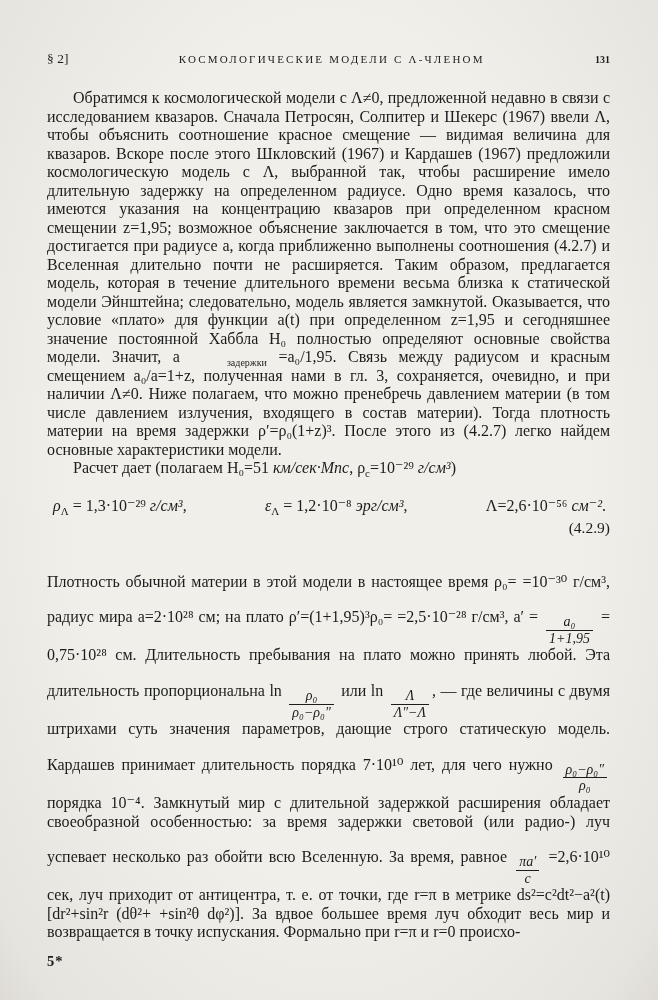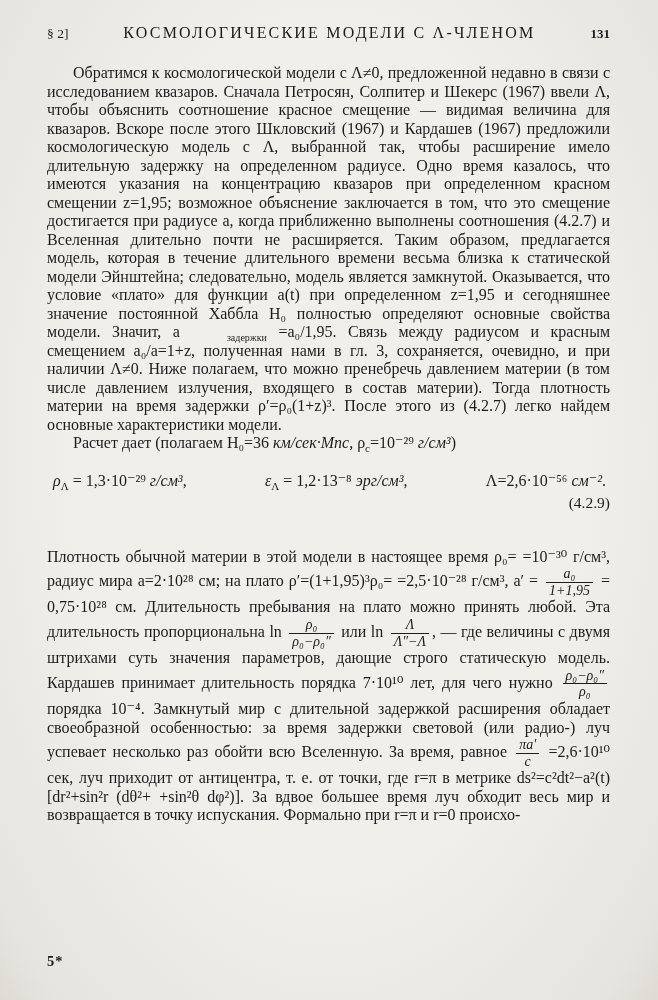--- a/index.html
+++ b/index.html
@@ -19,22 +19,22 @@
     overflow: hidden;
   }
   .running-head {
     display: flex;
     justify-content: space-between;
     align-items: baseline;
     margin-bottom: 22px;
     font-size: 13px;
   }
   .running-head .section { font-size: 13.5px; }
-  .running-head .title { letter-spacing: 2.2px; font-size: 16px; font-weight: normal; }
-  .running-head .pagenum { font-weight: bold; font-size: 13px; }
+  .running-head .title { letter-spacing: 2.2px; font-size: 11px; font-weight: normal; }
+  .running-head .pagenum { font-weight: bold; font-size: 10px; margin-top: 30px; }
   p {
     margin: 0;
     text-align: justify;
     font-size: 16px;
     line-height: 18.5px;
   }
   p.indent { text-indent: 26px; }
   sub.word-sub { font-size: 10px; line-height: 0; margin-left: 47px; }
   sub.sym-sub { font-size: 11px; line-height: 0; }
   .var { font-style: italic; }
@@ -54,21 +54,21 @@
   }
   .frac {
     display: inline-block;
     vertical-align: middle;
     text-align: center;
     font-size: 14px;
     line-height: 1.12;
     margin: 0 3px;
     font-style: italic;
   }
-  .frac .num { display: block; border-bottom: 1px solid #1c1c1c; padding: 0 3px; }
+  .frac .num { display: block; border-bottom: 1px solid #1c1c1c; padding: 0 3px; margin-top: 23px; }
   .frac .den { display: block; padding: 0 3px; }
   .sig {
     position: absolute;
     left: 47px;
     bottom: 30px;
     font-weight: bold;
     font-size: 14.5px;
     letter-spacing: 1px;
   }
 </style>
@@ -80,25 +80,25 @@
   <header class="running-head">
     <span class="section">§ 2]</span>
     <span class="title">КОСМОЛОГИЧЕСКИЕ МОДЕЛИ С Λ-ЧЛЕНОМ</span>
     <span class="pagenum">131</span>
   </header>
 
   <main>
 
     <p class="indent"><span>Обратимся к космологической модели с Λ≠0, предложенной недавно в связи с исследованием квазаров. Сначала Петросян, Солпитер и Шекерс (1967) ввели Λ, чтобы объяснить соотношение красное смещение — видимая величина для квазаров. Вскоре после этого Шкловский (1967) и Кардашев (1967) предложили космологическую модель с Λ, выбранной так, чтобы расширение имело длительную задержку на определенном радиусе. Одно время казалось, что имеются указания на концентрацию квазаров при определенном красном смещении z=1,95; возможное объяснение заключается в том, что это смещение достигается при радиусе a, когда приближенно выполнены соотношения (4.2.7) и Вселенная длительно почти не расширяется. Таким образом, предлагается модель, которая в течение длительного времени весьма близка к статической модели Эйнштейна; следовательно, модель является замкнутой. Оказывается, что условие «плато» для функции a(t) при определенном z=1,95 и сегодняшнее значение постоянной Хаббла H₀ полностью определяют основные свойства модели. Значит, a</span><sub class="word-sub">задержки</sub><span> =a₀/1,95. Связь между радиусом и красным смещением a₀/a=1+z, полученная нами в гл. 3, сохраняется, очевидно, и при наличии Λ≠0. Ниже полагаем, что можно пренебречь давлением материи (в том числе давлением излучения, входящего в состав материи). Тогда плотность материи на время задержки ρ′=ρ₀(1+z)³. После этого из (4.2.7) легко найдем основные характеристики модели.</span></p>
 
-    <p class="indent"><span>Расчет дает (полагаем H₀=36 </span><span class="eq-units">км/сек·Мпс</span><span>, ρ</span><sub class="sym-sub">c</sub><span>=10⁻²⁹ </span><span class="eq-units">г/см³</span><span>)</span></p>
+    <p class="indent"><span>Расчет дает (полагаем H₀=51 </span><span class="eq-units">км/сек·Мпс</span><span>, ρ</span><sub class="sym-sub">c</sub><span>=10⁻²⁹ </span><span class="eq-units">г/см³</span><span>)</span></p>
 
     <div class="eq-block">
       <span class="eq-term"><span class="var">ρ</span><sub class="sym-sub">Λ</sub><span> = 1,3·10⁻²⁹ </span><span class="eq-units">г/см³</span><span>,</span></span>
-      <span class="eq-term"><span class="var">ε</span><sub class="sym-sub">Λ</sub><span> = 1,2·13⁻⁸ </span><span class="eq-units">эрг/см³</span><span>,</span></span>
+      <span class="eq-term"><span class="var">ε</span><sub class="sym-sub">Λ</sub><span> = 1,2·10⁻⁸ </span><span class="eq-units">эрг/см³</span><span>,</span></span>
       <span class="eq-term"><span>Λ=2,6·10⁻⁵⁶ </span><span class="eq-units">см⁻²</span><span>.</span></span>
     </div>
     <div class="eq-number">(4.2.9)</div>
 
     <p><span>Плотность обычной материи в этой модели в настоящее время ρ₀= =10⁻³⁰ г/см³, радиус мира a=2·10²⁸ см; на плато ρ′=(1+1,95)³ρ₀= =2,5·10⁻²⁸ г/см³, a′ = </span><span class="frac"><span class="num">a₀</span><span class="den">1+1,95</span></span><span> = 0,75·10²⁸ см. Длительность пребывания на плато можно принять любой. Эта длительность пропорциональна ln </span><span class="frac"><span class="num">ρ₀</span><span class="den">ρ₀−ρ₀″</span></span><span> или ln </span><span class="frac"><span class="num">Λ</span><span class="den">Λ″−Λ</span></span><span>, — где величины с двумя штрихами суть значения параметров, дающие строго статическую модель. Кардашев принимает длительность порядка 7·10¹⁰ лет, для чего нужно </span><span class="frac"><span class="num">ρ₀−ρ₀″</span><span class="den">ρ₀</span></span><span> порядка 10⁻⁴. Замкнутый мир с длительной задержкой расширения обладает своеобразной особенностью: за время задержки световой (или радио-) луч успевает несколько раз обойти всю Вселенную. За время, равное </span><span class="frac"><span class="num">πa′</span><span class="den">c</span></span><span> =2,6·10¹⁰ сек, луч приходит от антицентра, т. е. от точки, где r=π в метрике ds²=c²dt²−a²(t)[dr²+sin²r (dθ²+ +sin²θ dφ²)]. За вдвое большее время луч обходит весь мир и возвращается в точку испускания. Формально при r=π и r=0 происхо-</span></p>
 
   </main>
 
   <span class="sig">5*</span>
 

